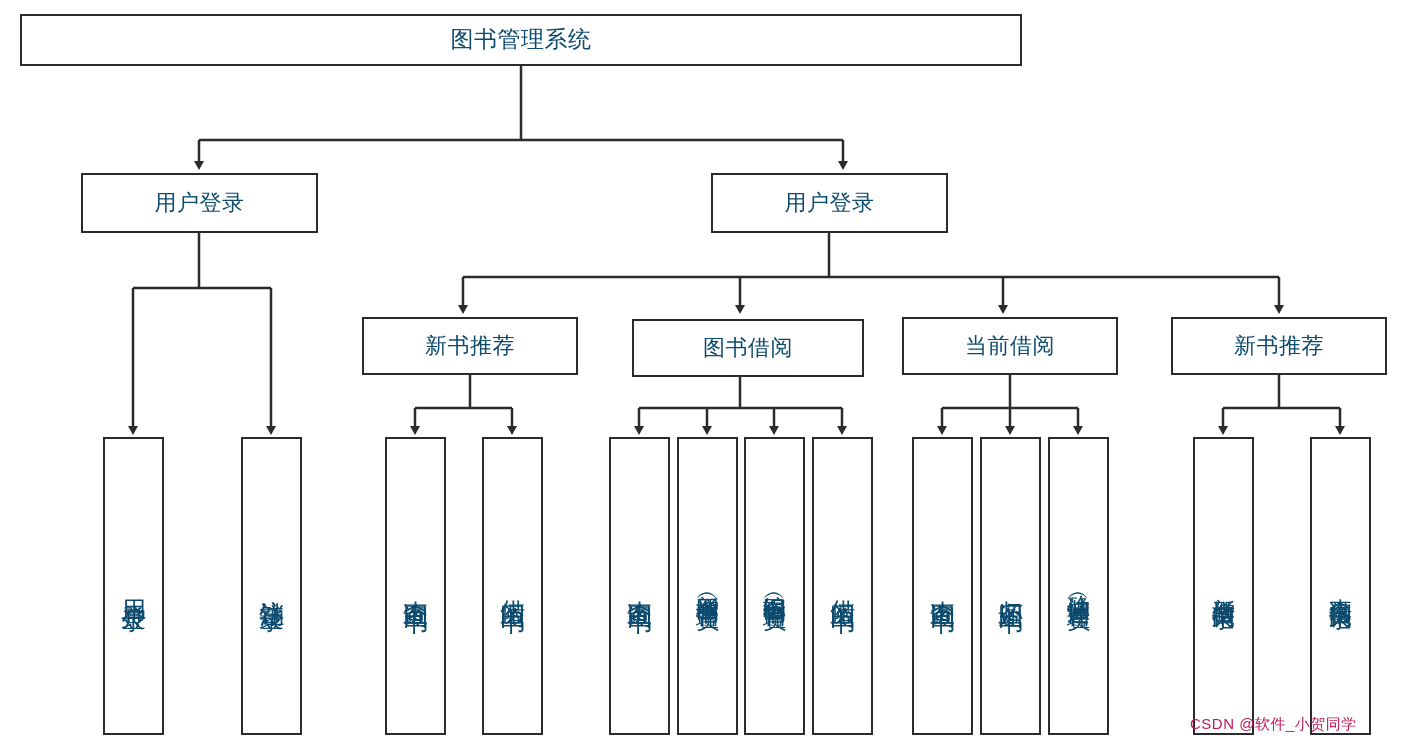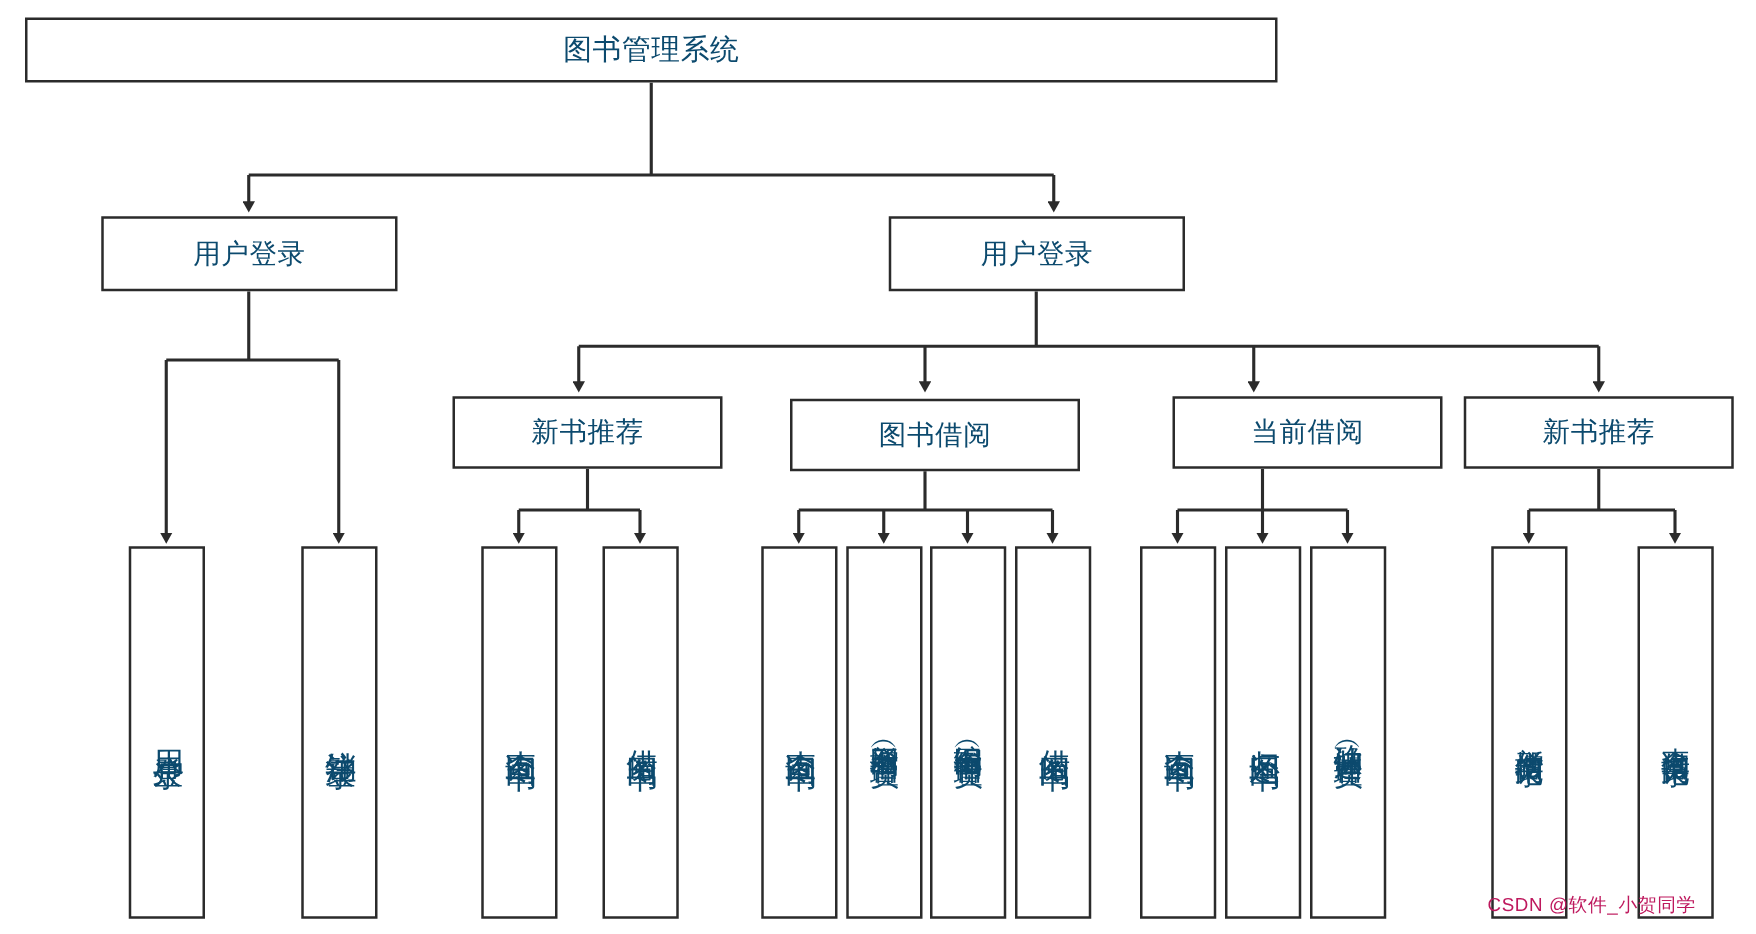--- a/index.html
+++ b/index.html
@@ -143,21 +143,21 @@
   </div>
 
   <div class="node horiz" style="left:362px; top:317px; width:216px; height:58px;">
     <span class="label">新书推荐</span>
   </div>
 
   <div class="node horiz" style="left:632px; top:319px; width:232px; height:58px;">
     <span class="label">图书借阅</span>
   </div>
 
-  <div class="node horiz" style="left:938px; top:317px; width:216px; height:58px;">
+  <div class="node horiz" style="left:902px; top:317px; width:216px; height:58px;">
     <span class="label">当前借阅</span>
   </div>
 
   <div class="node horiz" style="left:1171px; top:317px; width:216px; height:58px;">
     <span class="label">新书推荐</span>
   </div>
 
   <div class="node vert" style="left:103px; top:437px; width:61px; height:298px;">
     <span class="label">用户登录</span>
   </div>

